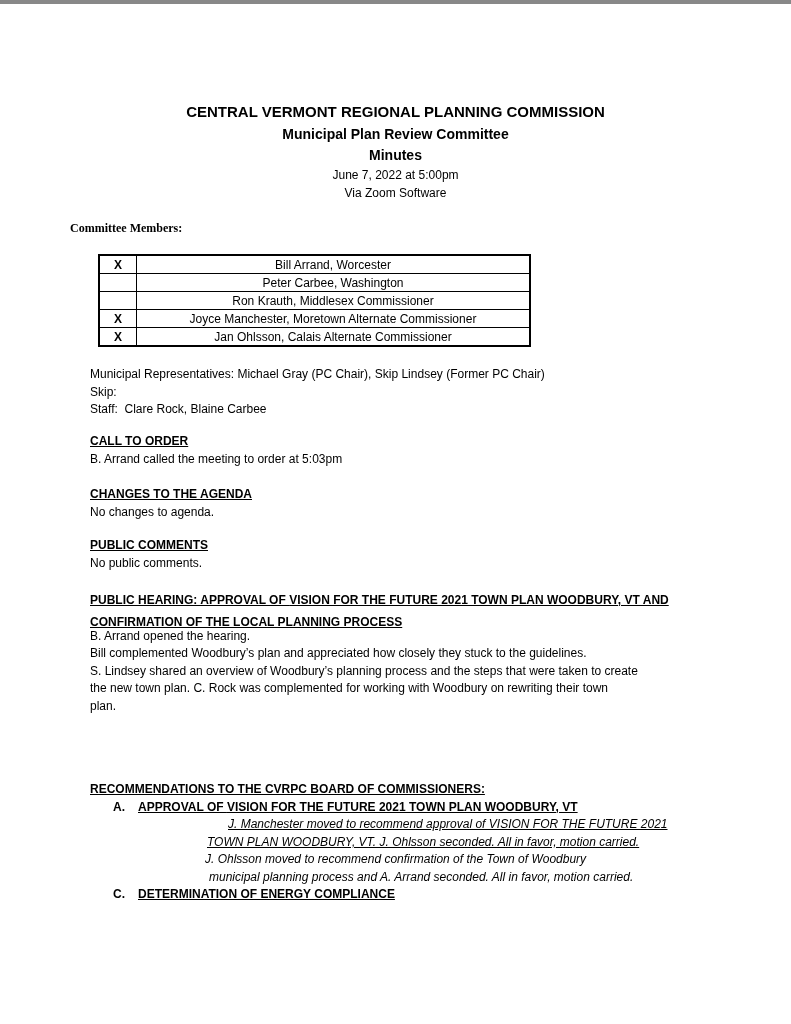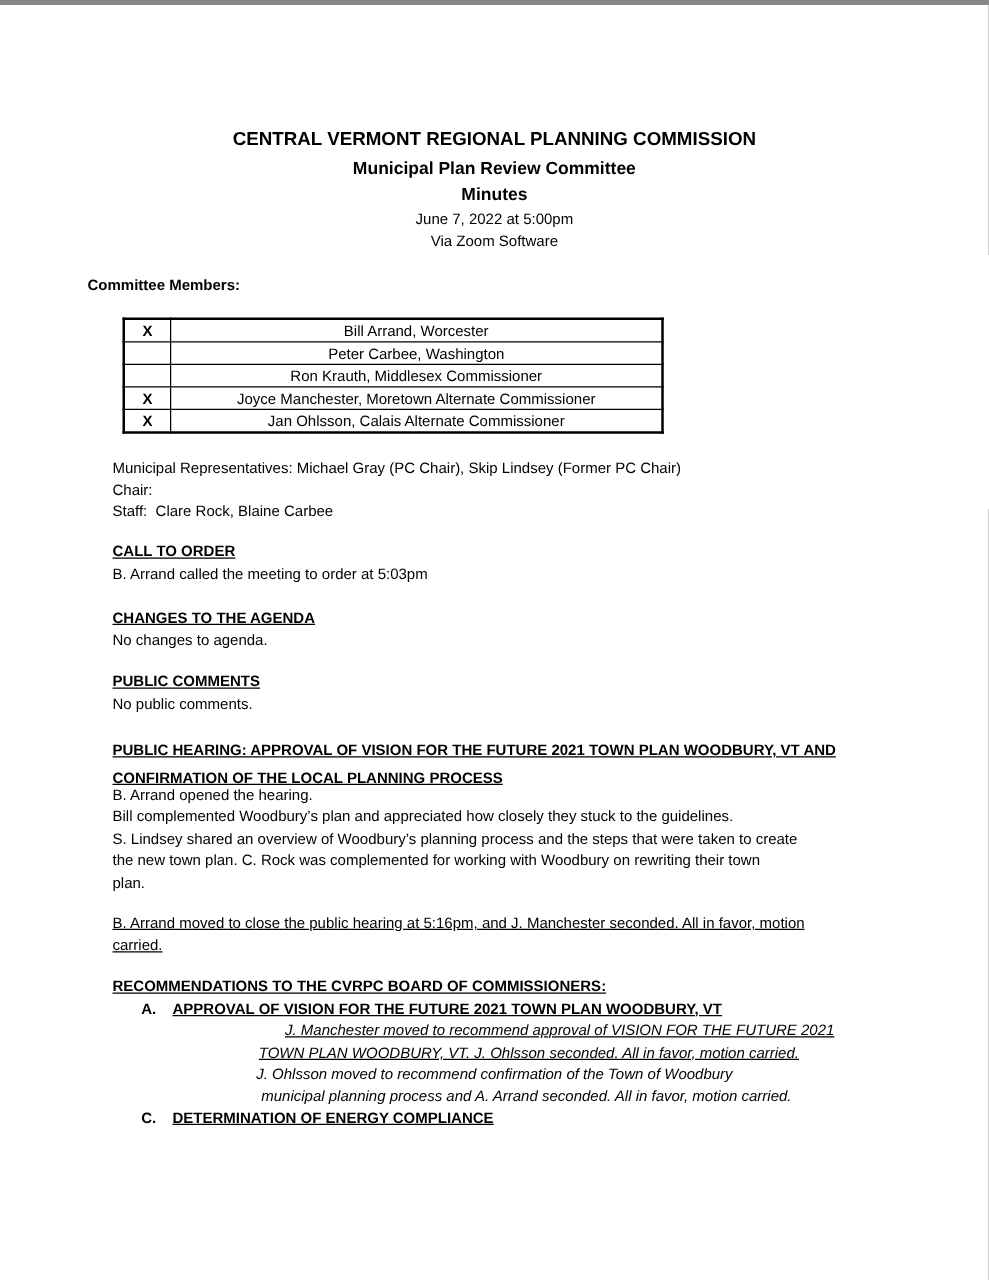--- a/index.html
+++ b/index.html
@@ -11,21 +11,21 @@
     color:#000;
     font-family:"Liberation Sans", sans-serif;
     overflow:hidden;
   }
   
   .hdr{position:absolute;top:96px;left:0;width:100%;text-align:center;}
   .hdr .t1{font-size:15px;font-weight:700;line-height:24px;}
   .hdr .t2{font-size:14px;font-weight:700;line-height:21px;}
   .hdr .sub{font-size:12px;line-height:18px;}
   
-  .lbl{position:absolute;left:70px;top:217px;font-size:12px;font-weight:700;}
+  .lbl{position:absolute;left:70px;top:217px;font-size:12px;font-weight:700;font-family:Liberation Serif, serif;}
   
   .tbl{position:absolute;left:98px;top:250px;width:433px;border-collapse:collapse;font-size:12px;border:2px solid #000;}
   .tbl td{border:1.5px solid #000;height:17px;padding:0 5px;line-height:14px;vertical-align:middle;text-align:center;}
   .tbl td.mk{width:26px;text-align:center;font-weight:700;}
   
   .blk{position:absolute;left:90px;width:632px;font-size:12px;line-height:17.5px;}
   .h{font-weight:700;text-decoration:underline;}
   .i{}
   .u{text-decoration:underline;}
   .prewrap{white-space:pre-wrap;}
@@ -74,21 +74,21 @@
       </tr>
       <tr>
         <td class="mk">X</td>
         <td>Jan Ohlsson, Calais Alternate Commissioner</td>
       </tr>
     </tbody>
   </table>
 
   <div class="blk" style="top:362px">
     <div>Municipal Representatives: Michael Gray (PC Chair), Skip Lindsey (Former PC Chair)</div>
-    <div>Chair:</div>
+    <div>Skip:</div>
     <div class="prewrap">Staff:  Clare Rock, Blaine Carbee</div>
   </div>
 
   <div class="blk" style="top:429px">
     <div class="h">CALL TO ORDER</div>
     <div>B. Arrand called the meeting to order at 5:03pm</div>
   </div>
 
   <div class="blk" style="top:482px">
     <div class="h">CHANGES TO THE AGENDA</div>
@@ -108,24 +108,20 @@
   </div>
 
   <div class="blk ph-body" style="top:624px">
     <div>B. Arrand opened the hearing.</div>
     <div>Bill complemented Woodbury’s plan and appreciated how closely they stuck to the guidelines.</div>
     <div>S. Lindsey shared an overview of Woodbury’s planning process and the steps that were taken to create</div>
     <div>the new town plan. C. Rock was complemented for working with Woodbury on rewriting their town</div>
     <div>plan.</div>
   </div>
 
-  <div class="blk" style="top:726px">
-    <div class="i u">B. Arrand moved to close the public hearing at 5:16pm, and J. Manchester seconded. All in favor, motion</div>
-    <div class="i u">carried.</div>
-  </div>
 
   <div class="blk" style="top:777px">
     <div class="h">RECOMMENDATIONS TO THE CVRPC BOARD OF COMMISSIONERS:</div>
 
     <div class="rec-row">
       <span class="letter">A.</span><span class="h"><span>APPROVAL OF </span><span class="i">VISION FOR THE FUTURE 2021 TOWN PLAN WOODBURY, VT</span></span>
     </div>
     <div class="motion-line u mA1">J. Manchester moved to recommend approval of VISION FOR THE FUTURE 2021</div>
     <div class="motion-line u mA2">TOWN PLAN WOODBURY, VT. J. Ohlsson seconded. All in favor, motion carried.</div>
 

